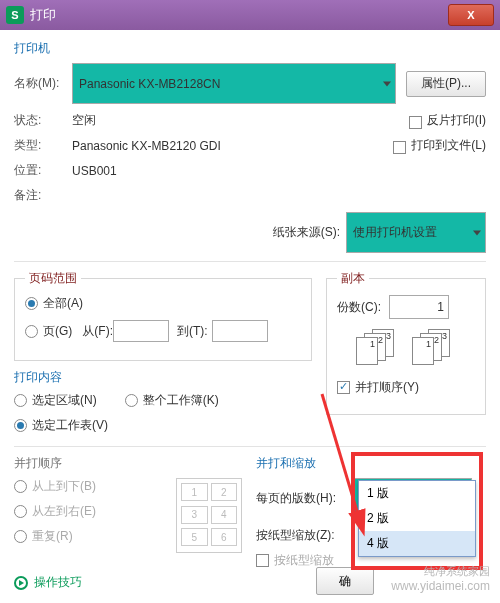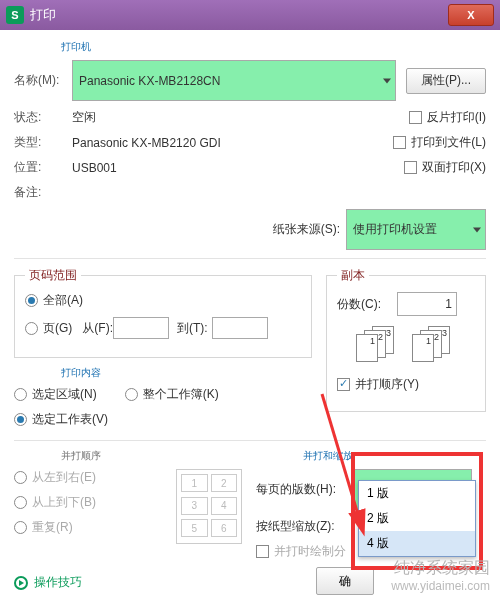--- a/index.html
+++ b/index.html
@@ -2,29 +2,29 @@
 <html><head>
 <meta charset="utf-8">
 <style>
 *{box-sizing:border-box;margin:0;padding:0;font-family:"Microsoft YaHei","SimSun",sans-serif;font-size:12px;}
 body{background:#fff;width:500px;height:603px;overflow:hidden;position:relative;}
 .titlebar{height:30px;background:linear-gradient(#a06fb8,#8a5aa0);display:flex;align-items:center;padding-left:6px;color:#fff;}
 .titlebar .icon{width:18px;height:18px;background:#0b9b5a;border-radius:3px;display:flex;align-items:center;justify-content:center;color:#fff;font-weight:bold;font-size:11px;margin-right:6px;}
 .titlebar .title{flex:1;font-size:13px;font-family:Liberation Mono, monospace;}
 .closebtn{width:46px;height:22px;background:linear-gradient(#e06a5a,#c8402c);border:1px solid #9e2c1c;border-radius:3px;color:#fff;display:flex;align-items:center;justify-content:center;margin-right:6px;font-size:11px;font-weight:bold;}
 .content{padding:10px 14px;color:#333;}
-.section-title{color:#1a6fb0;font-size:10px;margin-bottom:6px;margin-left:47px;}
+.section-title{color:#1a6fb0;font-size:12px;margin-bottom:6px;}
 .row{display:flex;align-items:center;margin-bottom:8px;}
 .label{width:58px;color:#555;}
-.select{flex:1;height:41px;border:1px solid #a9a9a9;background:#86efac;display:flex;align-items:center;padding:17px 6px;position:relative;}
+.select{flex:1;height:41px;border:1px solid #a9a9a9;background:#14b8a6;display:flex;align-items:center;padding:17px 6px;position:relative;}
 .select .arrow{position:absolute;right:4px;top:50%;transform:translateY(-50%);width:0;height:0;border-left:4px solid transparent;border-right:4px solid transparent;border-top:5px solid #444;}
 .btn{height:26px;border:1px solid #a9a9a9;background:linear-gradient(#fefefe,#e6e6e6);padding:4px 14px;display:flex;align-items:center;border-radius:2px;margin-left:10px;}
 .static{color:#333;}
 .chk{width:13px;height:13px;border:1px solid #888;background:#fff;margin-right:5px;display:inline-block;vertical-align:middle;}
-.rightcol{margin-left:auto;display:flex;align-items:center;}
+.rightcol{margin-left:auto;display:flex;align-items:flex-end;}
 .cols{display:flex;gap:14px;}
 .leftpane{flex:1;}
 .rightpane{width:160px;}
 fieldset{border:1px solid #d6d6d6;padding:8px 10px 10px 10px;margin-bottom:8px;}
 legend{color:#7f1d1d;padding:0 4px;}
 .radio{width:13px;height:13px;border:1px solid #888;border-radius:50%;background:#fff;margin-right:5px;display:inline-flex;align-items:center;justify-content:center;}
 .radio.sel::after{content:"";width:7px;height:7px;background:#2a7ab0;border-radius:50%;}
 .txtbox{border:1px solid #a9a9a9;height:22px;width:56px;padding:0 4px;background:#fff;}
 .spin{border:1px solid #a9a9a9;height:24px;width:60px;background:#fff;display:flex;align-items:center;justify-content:flex-end;padding:0 4px;position:relative;}
 .collate{display:flex;gap:12px;justify-content:center;margin:10px 0 14px 0;}
@@ -39,21 +39,21 @@
 .dd-open{position:absolute;border:1px solid #7a9ac9;background:#fff;width:118px;box-shadow:0 2px 4px rgba(0,0,0,.25);}
 .dd-open div{padding:4px 8px;}
 .dd-open .hover{background:#d6e6f7;}
 .red-arrow{position:absolute;z-index:50;}
 .red-box{position:absolute;border:4px solid #e33;z-index:40;}
 .tip{position:absolute;left:14px;bottom:12px;color:#0b9b5a;display:flex;align-items:center;gap:6px;}
 .tip .circ{width:14px;height:14px;border:2px solid #0b9b5a;border-radius:50%;display:flex;align-items:center;justify-content:center;}
 .tip .circ::after{content:"";width:0;height:0;border-top:3px solid transparent;border-bottom:3px solid transparent;border-left:5px solid #0b9b5a;margin-left:1px;}
 .okbtn{position:absolute;right:126px;bottom:8px;height:28px;width:58px;border:1px solid #a9a9a9;background:linear-gradient(#fefefe,#e6e6e6);display:flex;align-items:center;justify-content:center;border-radius:2px;}
 .watermark{position:absolute;right:10px;bottom:10px;color:#bbb;font-size:12px;text-align:right;z-index:80;}
-.watermark .cn{font-size:16px;color:#b5b5b5;}
+.watermark .cn{font-size:11px;color:#b5b5b5;}
 hr.sep{border:none;border-top:1px solid #e3e3e3;margin:4px 0 8px 0;}
 </style>
 </head>
 <body>
 
 <div class="titlebar">
   <div class="icon">S</div>
   <div class="title">打印</div>
   <div class="closebtn">X</div>
 </div>
@@ -84,24 +84,20 @@
     <div class="static">Panasonic KX-MB2120 GDI</div>
     <div class="rightcol">
         <span class="chk"></span>
         <span>打印到文件(L)</span>
       </div>
   </div>
 
   <div class="row">
     <div class="label">位置:</div>
     <div class="static">USB001</div>
-    <div class="rightcol">
-        <span class="chk"></span>
-        <span>双面打印(X)</span>
-      </div>
   </div>
 
   <div class="row">
     <div class="label">备注:</div>
   </div>
 
   <div class="row" style="justify-content:flex-end;">
     <span style="margin-right:6px;">纸张来源(S):</span>
     <div class="select" style="flex:0 0 140px;">
       <span>使用打印机设置</span>
@@ -139,21 +135,21 @@
       <div class="row">
           <span class="radio sel"></span>
           <span>选定工作表(V)</span>
         </div>
     </div>
 
     <div class="rightpane">
       <fieldset>
         <legend>副本</legend>
         <div class="row">
-          <span style="margin-right:16px;">份数(C):</span>
+          <span style="margin-right:8px;">份数(C):</span>
           <div class="spin">
               <span>1</span>
             </div>
         </div>
         <div class="collate">
           <div class="pages-icon">
               <div class="pg pg3">3</div>
               <div class="pg pg2">2</div>
               <div class="pg pg1">1</div>
             </div>
@@ -175,25 +171,25 @@
 
   <hr class="sep">
 
   <div class="cols">
     <div class="leftpane disabled">
       <div class="section-title" style="color:#737373;">并打顺序</div>
       <div style="display:flex;gap:12px;">
         <div style="flex:1;">
           <div class="row">
               <span class="radio"></span>
-              <span>从左到右(E)</span>
+              <span>从上到下(B)</span>
             </div>
           <div class="row">
               <span class="radio"></span>
-              <span>从上到下(B)</span>
+              <span>从左到右(E)</span>
             </div>
           <div class="row">
               <span class="radio"></span>
               <span>重复(R)</span>
             </div>
         </div>
         <div class="keypad">
             <div>1</div>
             <div>2</div>
             <div>3</div>
@@ -211,21 +207,21 @@
         <div class="select" style="flex:0 0 118px;">
           <span>1 版</span>
           <span class="arrow"></span>
         </div>
       </div>
       <div class="row">
         <span style="width:98px;">按纸型缩放(Z):</span>
       </div>
       <div class="row disabled">
           <span class="chk"></span>
-          <span>并打时绘制分</span>
+          <span>按纸型缩放</span>
         </div>
     </div>
   </div>
 </div>
 
 <div class="dd-open" style="left:358px;top:480px;">
   <div>1 版</div>
   <div>2 版</div>
   <div class="hover">4 版</div>
 </div>

